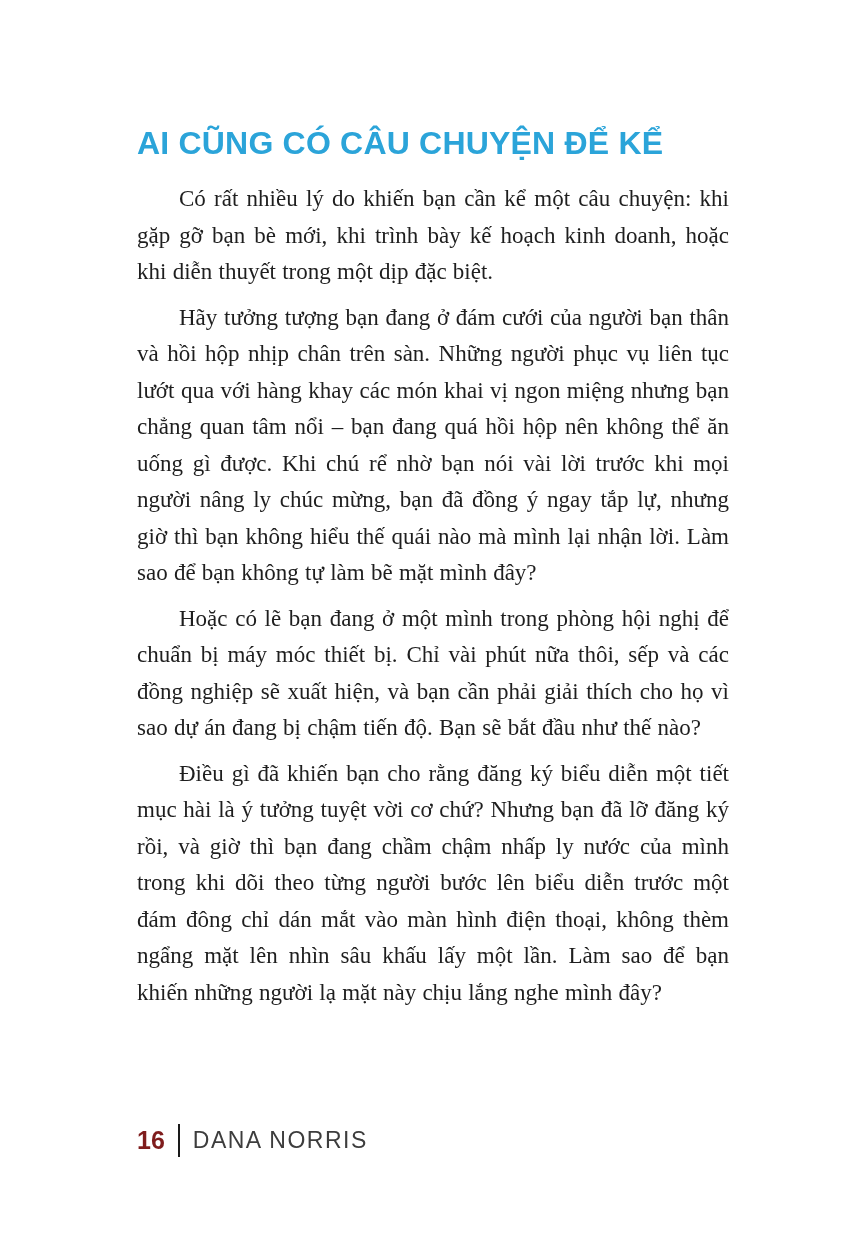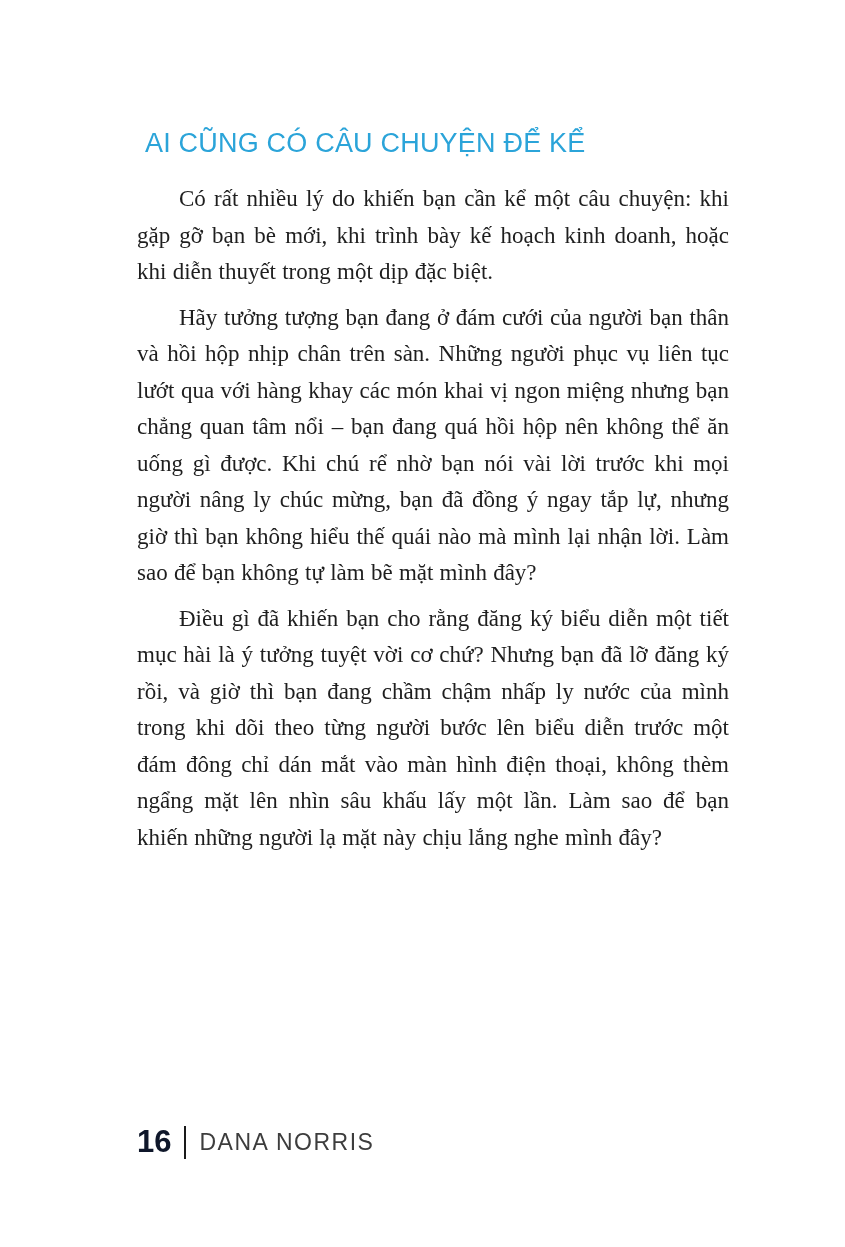--- a/index.html
+++ b/index.html
@@ -17,25 +17,25 @@
     background: #ffffff;
   }
   .content {
     position: absolute;
     left: 137px;
     top: 127px;
     width: 594px;
   }
   .chapter-heading {
     font-family: "Liberation Sans", sans-serif;
-    font-weight: 400;
-    font-size: 27px;
+    font-weight: 700;
+    font-size: 32px;
     line-height: 32px;
     color: #2ba4d9;
-    margin: 0 0 22px 8px;
+    margin: 0 0 22px 0;
     letter-spacing: 0.2px;
   }
   .body-para {
     font-size: 23px;
     line-height: 36.5px;
     color: #1e1e1e;
     text-align: justify;
     text-indent: 42px;
     margin: 0 2px 9px 0;
     word-spacing: 0.5px;
@@ -43,22 +43,22 @@
   .footer {
     position: absolute;
     left: 137px;
     top: 1124px;
     display: flex;
     align-items: center;
   }
   .page-number {
     font-family: "Liberation Sans", sans-serif;
     font-weight: 700;
-    font-size: 31px;
-    color: #0f172a;
+    font-size: 25px;
+    color: #7f1d1d;
   }
   .footer-divider {
     width: 2px;
     height: 33px;
     background: #1a1a1a;
     margin: 0 13px 0 13px;
   }
   .author-name {
     font-family: "Liberation Sans", sans-serif;
     font-size: 23px;
@@ -67,20 +67,21 @@
   }
 </style>
 </head>
 <body>
 
 <div class="page">
   <div class="content">
     <h1 class="chapter-heading">AI CŨNG CÓ CÂU CHUYỆN ĐỂ KỂ</h1>
     <p class="body-para">Có rất nhiều lý do khiến bạn cần kể một câu chuyện: khi gặp gỡ bạn bè mới, khi trình bày kế hoạch kinh doanh, hoặc khi diễn thuyết trong một dịp đặc biệt.</p>
     <p class="body-para">Hãy tưởng tượng bạn đang ở đám cưới của người bạn thân và hồi hộp nhịp chân trên sàn. Những người phục vụ liên tục lướt qua với hàng khay các món khai vị ngon miệng nhưng bạn chẳng quan tâm nổi – bạn đang quá hồi hộp nên không thể ăn uống gì được. Khi chú rể nhờ bạn nói vài lời trước khi mọi người nâng ly chúc mừng, bạn đã đồng ý ngay tắp lự, nhưng giờ thì bạn không hiểu thế quái nào mà mình lại nhận lời. Làm sao để bạn không tự làm bẽ mặt mình đây?</p>
+    <p class="body-para">Hoặc có lẽ bạn đang ở một mình trong phòng hội nghị để chuẩn bị máy móc thiết bị. Chỉ vài phút nữa thôi, sếp và các đồng nghiệp sẽ xuất hiện, và bạn cần phải giải thích cho họ vì sao dự án đang bị chậm tiến độ. Bạn sẽ bắt đầu như thế nào?</p>
     <p class="body-para">Điều gì đã khiến bạn cho rằng đăng ký biểu diễn một tiết mục hài là ý tưởng tuyệt vời cơ chứ? Nhưng bạn đã lỡ đăng ký rồi, và giờ thì bạn đang chầm chậm nhấp ly nước của mình trong khi dõi theo từng người bước lên biểu diễn trước một đám đông chỉ dán mắt vào màn hình điện thoại, không thèm ngẩng mặt lên nhìn sâu khấu lấy một lần. Làm sao để bạn khiến những người lạ mặt này chịu lắng nghe mình đây?</p>
   </div>
 
   <div class="footer">
     <span class="page-number">16</span>
     <span class="footer-divider"></span>
     <span class="author-name">DANA NORRIS</span>
   </div>
 </div>
 

